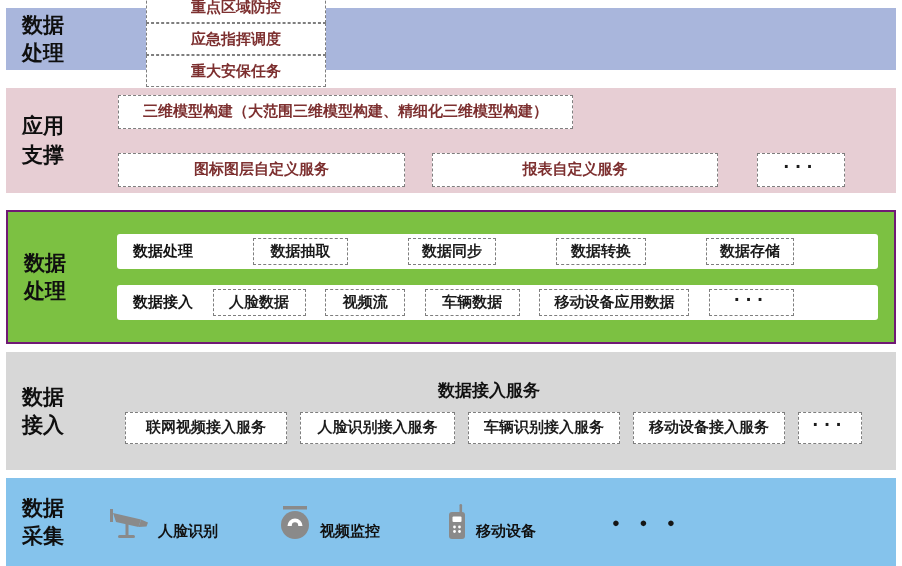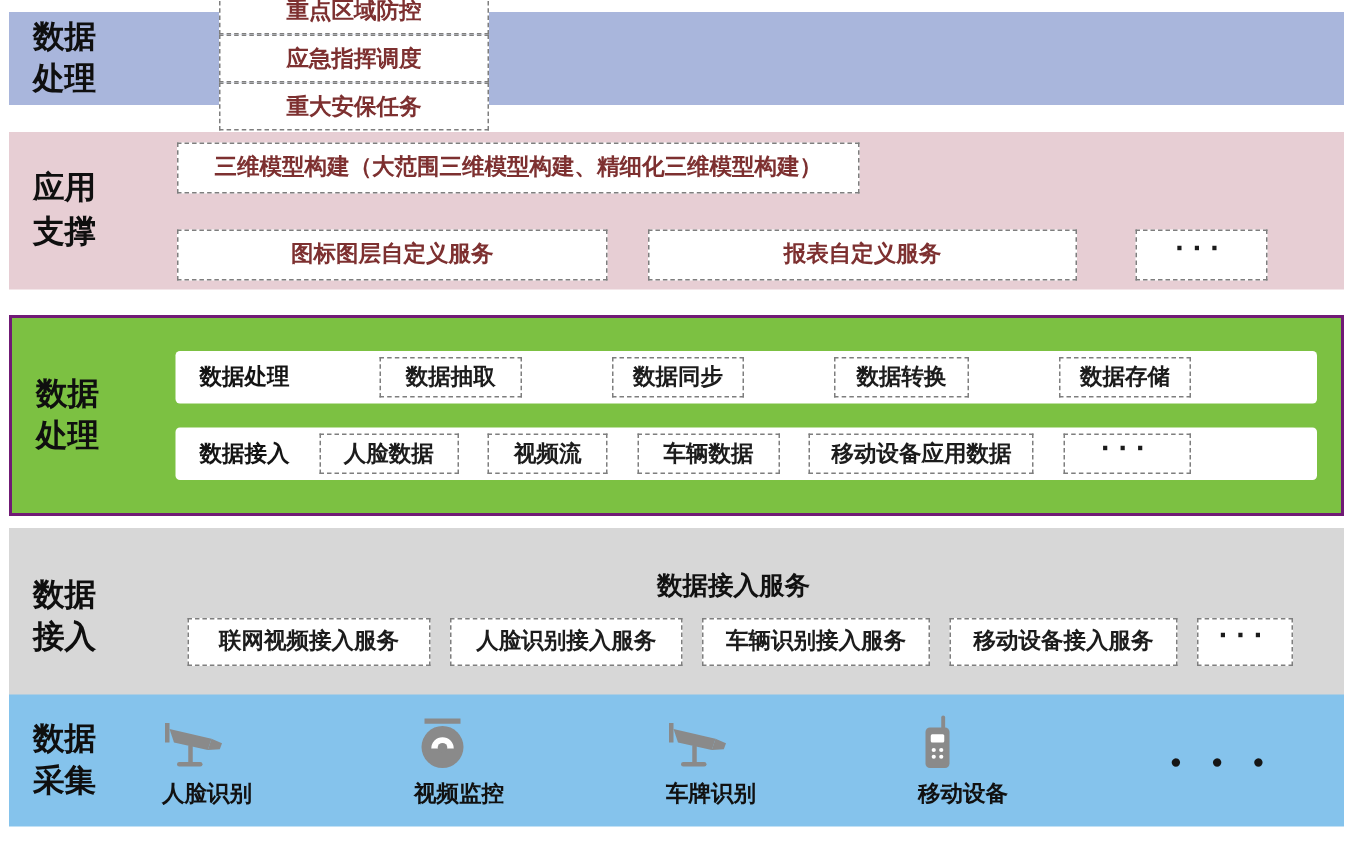--- a/index.html
+++ b/index.html
@@ -10,21 +10,21 @@
   .diagram { position: absolute; inset: 0; }
 
   .band {
     position: absolute; left: 6px; width: 890px;
     display: flex; align-items: center; box-sizing: border-box;
   }
   .b1 { top: 8px;   height: 62px;  background: #a9b6dc; }
   .b2 { top: 88px;  height: 105px; background: #e7ced4; }
   .b3 { top: 210px; height: 134px; background: #7cc142; border: 2px solid #701a75; }
   .b4 { top: 352px; height: 118px; background: #d7d7d7; }
-  .b5 { top: 463px; height: 88px;  background: #85c3ec; }
+  .b5 { top: 478px; height: 88px;  background: #85c3ec; }
 
   .band-label {
     flex: 0 0 76px; box-sizing: border-box; padding-left: 16px;
     font-size: 21px; font-weight: 700; color: #0f0f0f; line-height: 1.35;
     word-break: break-all;
   }
   .band-content { flex: 1; box-sizing: border-box; }
 
   .box {
     background: #ffffff; border: 1px dashed #7e7e7e; box-sizing: border-box;
@@ -62,21 +62,21 @@
   .strip-label { font-size: 15px; font-weight: 700; color: #141414; white-space: nowrap; }
   .strip .box { height: 27px; }
 
   
   .b4c { display: flex; flex-direction: column; gap: 10px; }
   .b4title { text-align: center; font-size: 17px; font-weight: 700; color: #111111; }
   .b4row { display: flex; justify-content: space-between; padding: 0 34px 0 43px; }
 
   
   .b5c { display: flex; align-items: center; gap: 64px; padding-left: 26px; }
-  .device { width: 104px; display: flex; flex-direction: column; align-items: flex-start; gap: 6px; }
+  .device { width: 104px; display: flex; align-items: flex-end; gap: 6px; }
   .devicon { height: 38px; display: flex; align-items: flex-end; justify-content: center; }
   .devlabel { font-size: 15px; font-weight: 700; color: #111111; white-space: nowrap; }
   .bigdots { font-size: 13px; letter-spacing: 8px; color: #161616; white-space: nowrap; }
 
   .dots-box { font-size: 20px; letter-spacing: 5px; color: #1b1b1b; font-weight: 700; padding-bottom: 6px; }
 </style>
 </head>
 <body>
 
 <div class="diagram">
@@ -163,34 +163,20 @@
           <svg width="38" height="36" viewBox="0 0 38 36" aria-hidden="true">
             <rect x="7" y="1" width="24" height="3.5" fill="#8a8a8a"></rect>
             <circle cx="19" cy="20" r="14" fill="#8a8a8a"></circle>
             <path d="M11.5 21 a7.5 7.5 0 0 1 15 0 Z" fill="#ffffff"></path>
             <circle cx="19" cy="20.5" r="3.2" fill="#8a8a8a"></circle>
           </svg>
         </span>
         <span class="devlabel">视频监控</span>
       </div>
 
-      <div class="device">
-        <span class="devicon">
-          <svg width="44" height="36" viewBox="0 0 44 36" aria-hidden="true">
-            <g fill="#8a8a8a">
-              <path d="M5 8 L33 14.5 L30.5 22 L8 17 Z"></path>
-              <path d="M33 14.5 L40 17.5 L38.5 21.5 L30.5 22 Z"></path>
-              <rect x="2" y="4" width="3" height="13"></rect>
-              <rect x="17.5" y="19" width="3" height="11"></rect>
-              <rect x="10" y="30" width="17" height="3" rx="1.5"></rect>
-            </g>
-          </svg>
-        </span>
-        <span class="devlabel">车牌识别</span>
-      </div>
 
       <div class="device">
         <span class="devicon">
           <svg width="26" height="38" viewBox="0 0 26 38" aria-hidden="true">
             <rect x="15.5" y="1" width="2.6" height="10" rx="1.3" fill="#8a8a8a"></rect>
             <rect x="5" y="9" width="16" height="27" rx="3" fill="#8a8a8a"></rect>
             <rect x="8.5" y="13.5" width="9" height="5.5" rx="1" fill="#ffffff"></rect>
             <circle cx="10.5" cy="24" r="1.4" fill="#ffffff"></circle>
             <circle cx="15.5" cy="24" r="1.4" fill="#ffffff"></circle>
             <circle cx="10.5" cy="28.5" r="1.4" fill="#ffffff"></circle>

